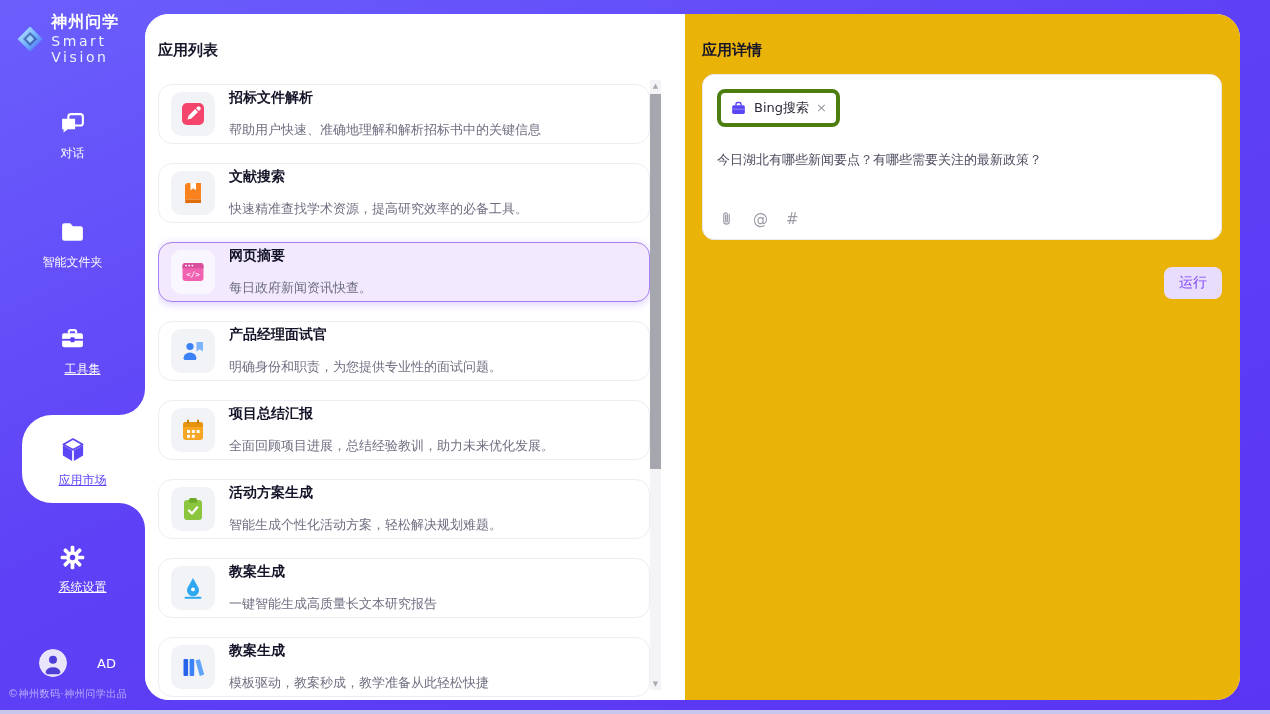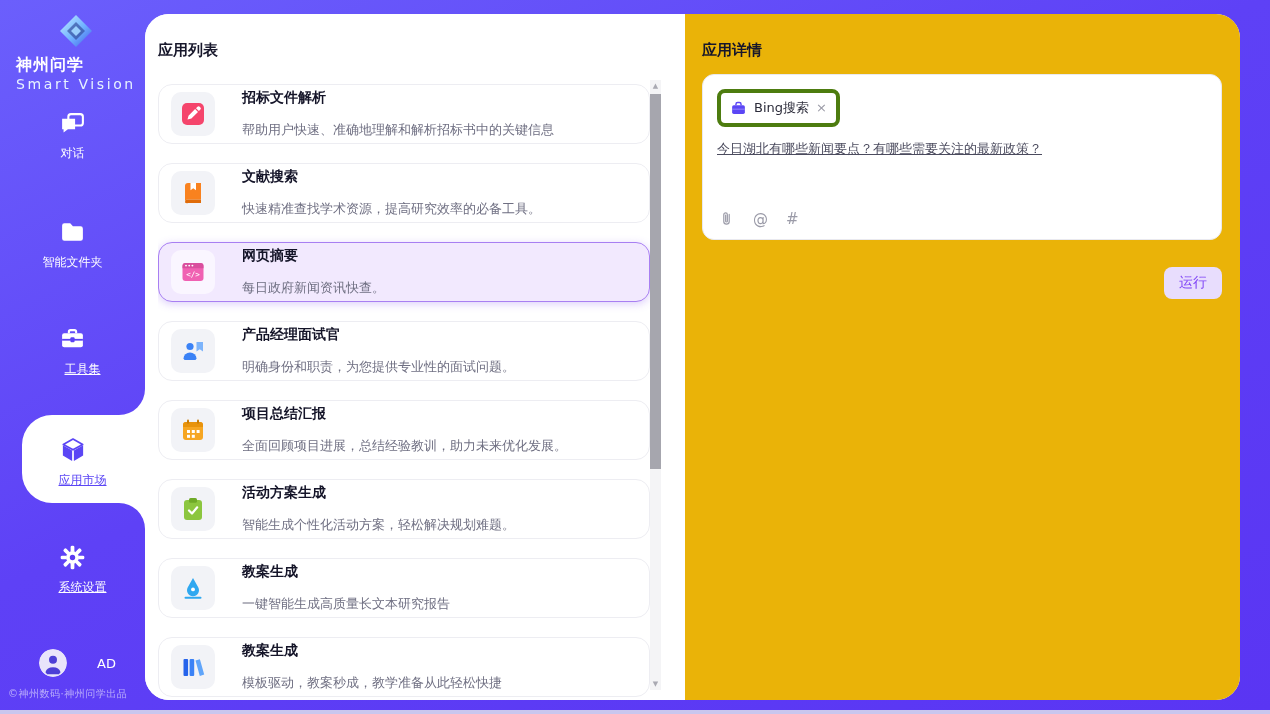--- a/index.html
+++ b/index.html
@@ -6,21 +6,21 @@
   html,body { width:1270px; height:714px; overflow:hidden; }
   body {
     position:relative;
     font-family:"DejaVu Sans","Liberation Sans",sans-serif;
     background:linear-gradient(155deg,#6b5ffc 0%,#5e41f6 45%,#5a35f3 100%);
   }
   .bottom-strip { position:absolute; left:0; right:0; bottom:0; height:4px; background:#c9c6ee; z-index:40; }
 
   
   .sidebar { position:absolute; left:0; top:0; width:145px; height:714px; z-index:10; }
-  .logo { position:absolute; top:13px; left:16px; display:flex; align-items:center; gap:7px;flex-direction:column; }
+  .logo { position:absolute; top:13px; left:16px; display:flex; align-items:center; gap:7px; }
   .logo-text-title { color:#fff; font-size:16px; font-weight:bold; letter-spacing:1px; line-height:18px; }
   .logo-text-sub { color:#e7f3ff; font-size:14px; letter-spacing:2.6px; margin-top:2px; }
   .nav-item { position:absolute; left:0; width:145px; display:flex; flex-direction:column; align-items:center; gap:8px; cursor:pointer; }
   .nav-label { color:#fff; font-size:12px; }
   .nav-label.u { text-decoration:underline;margin-left:20px; }
   .nav-item.selected .nav-label { color:#5b46f5; }
   .tab-blob { position:absolute; left:0; top:389px; width:145px; height:140px; pointer-events:none; }
   .avatar-row { position:absolute; top:649px; left:39px; display:flex; align-items:center; gap:30px; }
   .avatar { width:28px; height:28px; border-radius:50%; overflow:hidden; }
   .avatar-label { color:#fff; font-size:13px; }
@@ -29,38 +29,38 @@
   
   .panel { position:absolute; left:145px; top:14px; width:1095px; height:686px; background:#fff; border-radius:24px; display:flex; overflow:hidden; z-index:5; }
   .list-col { position:relative; width:540px; background:#fff; flex:none; }
   .col-header { font-size:15px; font-weight:bold; color:#17172b; }
   .list-col .col-header { position:absolute; top:27px; left:13px; }
   .items { position:absolute; top:70px; left:13px; width:492px; bottom:-20px; display:flex; flex-direction:column; gap:19px; overflow:hidden; }
   .app-item { flex:none; height:60px; display:flex; align-items:center; gap:14px; padding:8px 12px; border:1px solid #ededf2; border-radius:14px; background:#fff; cursor:pointer; }
   .app-item.selected { background:#f2e9fe; border:1px solid #a87ff2; box-shadow:0 2px 8px rgba(130,80,240,.28); }
   .tile { flex:none; width:44px; height:44px; border-radius:10px; background:#f2f3f7; display:flex; align-items:center; justify-content:center; }
   .app-item.selected .tile { background:#faf6ff; }
-  .app-texts { display:flex; flex-direction:column; gap:14px; min-width:0;margin-left:13px; }
+  .app-texts { display:flex; flex-direction:column; gap:14px; min-width:0; }
   .app-title { font-size:14px; font-weight:bold; color:#141428; }
   .app-desc { font-size:13px; color:#6f6f82; white-space:nowrap; }
 
   
   .scrollbar { position:absolute; left:505px; top:66px; width:11px; height:610px; background:#f4f4f6; }
   .scroll-arrow { position:absolute; left:0; width:11px; text-align:center; font-size:7px; color:#a9a9b2; cursor:pointer; }
   .scroll-arrow.up { top:2px; }
   .scroll-arrow.down { bottom:2px; }
   .scroll-thumb { position:absolute; left:0; top:14px; width:11px; height:375px; background:#a6a6ae; cursor:grab; }
 
   
   .detail-col { flex:1; background:#eab308; padding:27px 18px 0 17px; }
   .detail-card { margin-top:14px; position:relative; height:166px; background:#fff; border:1px solid #e9e9ef; border-radius:12px; padding:14px; }
   .tool-tag { display:inline-flex; align-items:center; gap:7px; border:4px solid #4d7c0f; border-radius:8px; padding:6px 9px; background:#fff; cursor:default; }
   .tool-tag-label { font-size:13px; color:#2c2c3a; }
   .tool-tag-close { font-size:13px; color:#9a9aa6; cursor:pointer; line-height:10px; }
-  .query-text { margin-top:13px; font-size:13px; color:#4b4b5e; cursor:text;text-decoration:underline; }
+  .query-text { margin-top:24px; font-size:13px; color:#4b4b5e; cursor:text; }
   .composer-icons { position:absolute; left:15px; bottom:12px; display:flex; align-items:center; gap:18px; }
   .composer-glyph { font-size:15px; color:#9b9ba8; cursor:pointer; line-height:16px; }
   .run-row { margin-top:27px; text-align:right; }
   .run-btn { display:inline-block; background:#e8ddfd; color:#8146f6; font-size:14px; border:none; border-radius:8px; padding:7px 15px; cursor:pointer; font-family:Liberation Serif, serif; }
 </style>
 </head>
 <body>
 
 <div class="sidebar">
 

